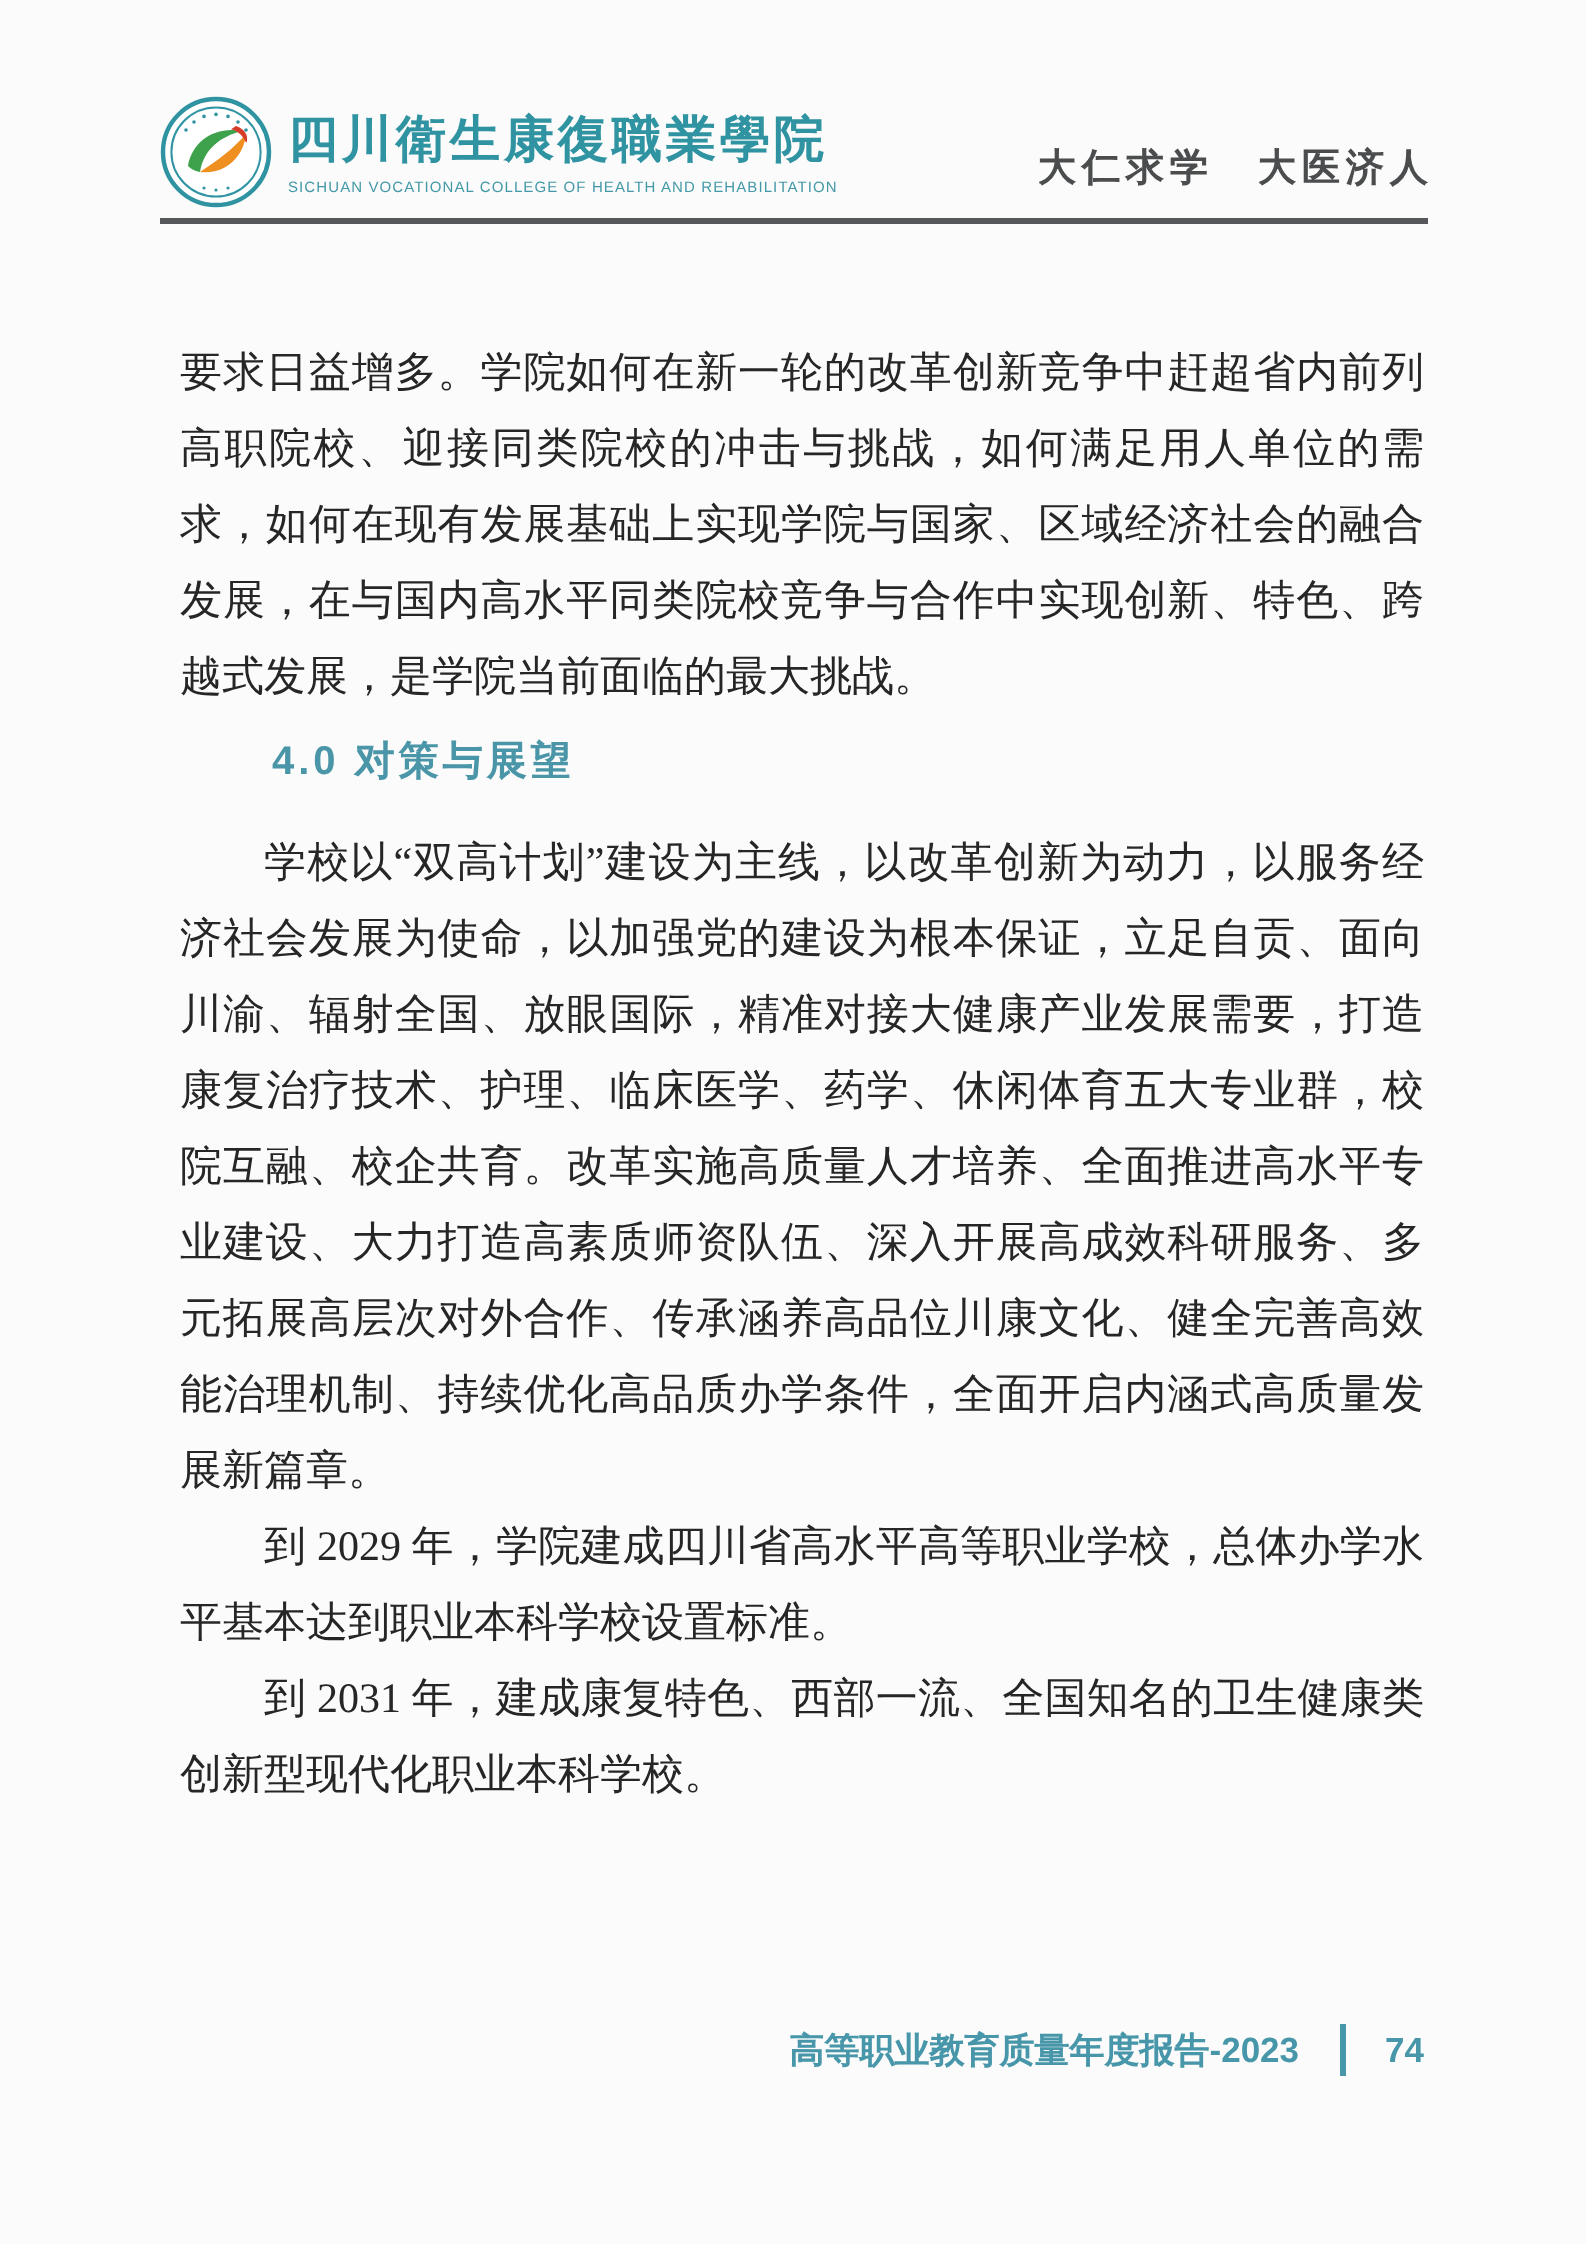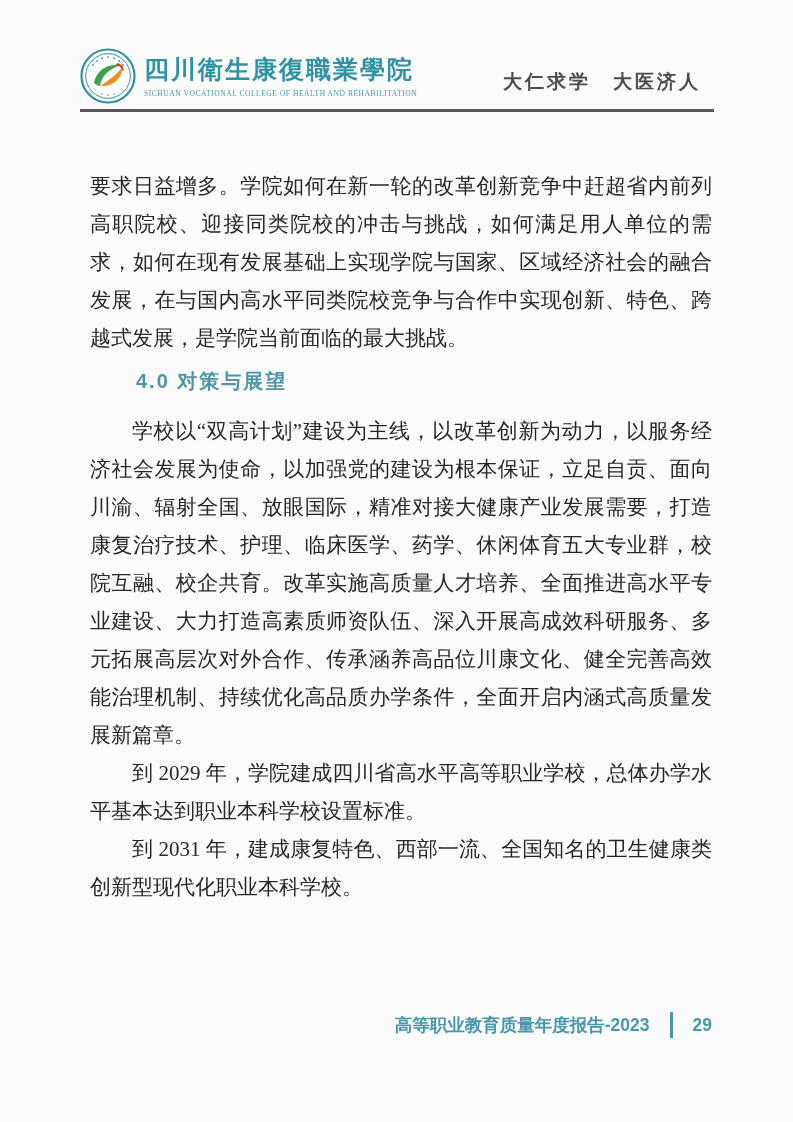--- a/index.html
+++ b/index.html
@@ -14,25 +14,25 @@
     margin: 0 auto;
     background: #fafbfa;
     overflow: hidden;
     font-family: "Liberation Serif", "DejaVu Serif", serif;
   }
 
   
   .header {
     position: absolute;
     left: 80px;
-    right: 92px;
+    right: 76px;
     top: 48px;
     display: flex;
     justify-content: space-between;
-    align-items: flex-start;
+    align-items: flex-end;
   }
   .logo-group {
     display: flex;
     align-items: center;
     gap: 8px;
   }
   .logo-textcol {
     display: flex;
     flex-direction: column;
   }
@@ -42,21 +42,21 @@
     color: #2f93a2;
     letter-spacing: 2px;
     line-height: 30px;
     font-family: "DejaVu Serif", "Liberation Serif", serif;
   }
   .logo-subtitle {
     font-size: 7.5px;
     color: #4499a8;
     letter-spacing: 0.55px;
     margin-top: 4px;
-    font-family: Liberation Serif, serif;
+    font-family: Liberation Sans, sans-serif;
   }
   .slogan {
     font-size: 19px;
     font-weight: bold;
     color: #4b4c4e;
     letter-spacing: 3px;
     margin-bottom: 7px;
     font-family: "Liberation Sans", "DejaVu Sans", sans-serif;
     white-space: nowrap;
     margin-top: 21px;
@@ -160,16 +160,16 @@
     <p class="body-para continued">要求日益增多。学院如何在新一轮的改革创新竞争中赶超省内前列高职院校、迎接同类院校的冲击与挑战，如何满足用人单位的需求，如何在现有发展基础上实现学院与国家、区域经济社会的融合发展，在与国内高水平同类院校竞争与合作中实现创新、特色、跨越式发展，是学院当前面临的最大挑战。</p>
     <h2 class="section-heading">4.0 对策与展望</h2>
     <p class="body-para">学校以“双高计划”建设为主线，以改革创新为动力，以服务经济社会发展为使命，以加强党的建设为根本保证，立足自贡、面向川渝、辐射全国、放眼国际，精准对接大健康产业发展需要，打造康复治疗技术、护理、临床医学、药学、休闲体育五大专业群，校院互融、校企共育。改革实施高质量人才培养、全面推进高水平专业建设、大力打造高素质师资队伍、深入开展高成效科研服务、多元拓展高层次对外合作、传承涵养高品位川康文化、健全完善高效能治理机制、持续优化高品质办学条件，全面开启内涵式高质量发展新篇章。</p>
     <p class="body-para">到 2029 年，学院建成四川省高水平高等职业学校，总体办学水平基本达到职业本科学校设置标准。</p>
     <p class="body-para">到 2031 年，建成康复特色、西部一流、全国知名的卫生健康类创新型现代化职业本科学校。</p>
   </div>
 
   <div class="footer">
     <span>高等职业教育质量年度报告-2023</span>
     <span class="footer-sep"></span>
-    <span>29</span>
+    <span>74</span>
   </div>
 
 </div>
 
 </body></html>

